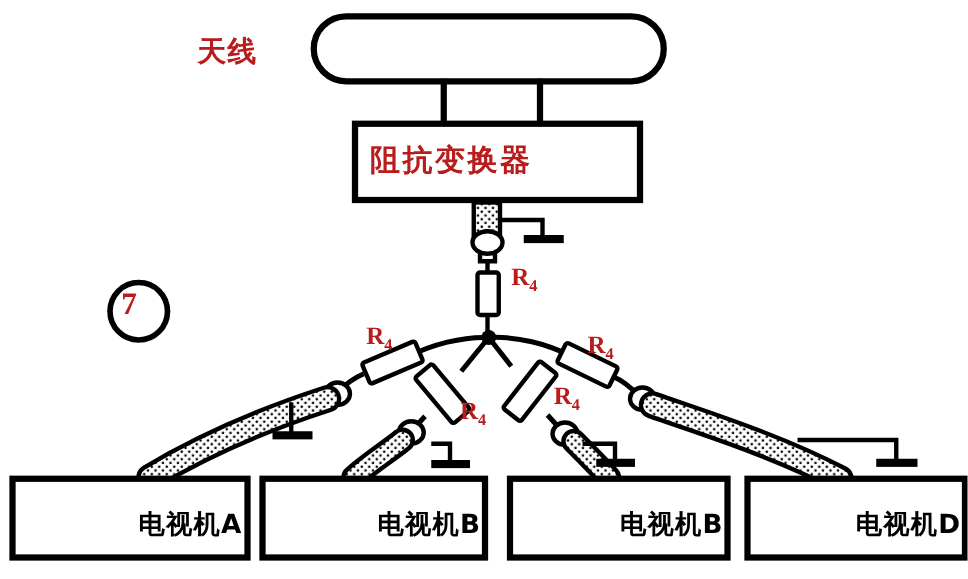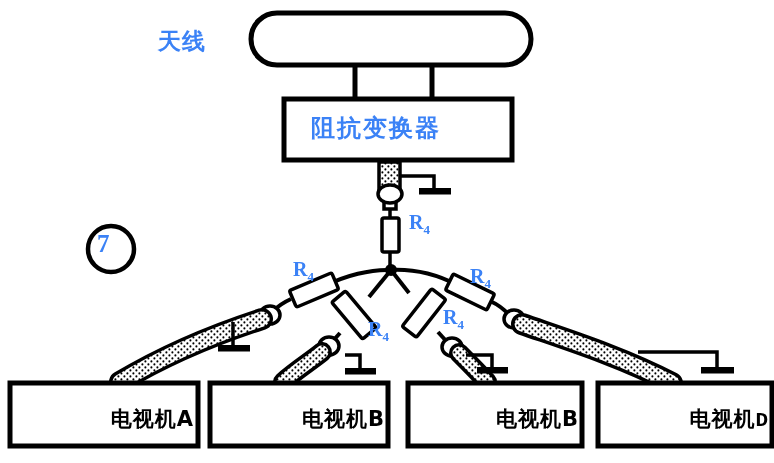--- a/index.html
+++ b/index.html
@@ -1,26 +1,26 @@
 <!DOCTYPE html>
 <html><head>
 <meta charset="utf-8">
 <style>
   html,body{margin:0;padding:0;background:#ffffff;}
   body{width:774px;height:463px;overflow:hidden;
        font-family:"Liberation Serif",serif;color:#000;}
   #stage{position:relative;width:774px;height:463px;background:#fff;}
   svg#diagram{position:absolute;left:0;top:0;width:774px;height:463px;}
 
-  .lbl{position:absolute;white-space:nowrap;color:#3b82f6;}
+  .lbl{position:absolute;white-space:nowrap;color:#b91c1c;}
 
   
   .cjk{font-family:"DejaVu Sans","Liberation Sans",sans-serif;font-weight:700;}
   #antenna-label{left:158px;top:26px;font-size:23px;letter-spacing:1px;}
-  #transformer-label{left:311px;top:112px;font-size:24px;letter-spacing:2px;}
+  #transformer-label{left:296px;top:112px;font-size:24px;letter-spacing:2px;}
 
   .tv-label{font-size:21px;letter-spacing:1px;}
 
   
   .rlab{font-family:"Liberation Serif",serif;font-weight:700;font-size:20px;text-align:right;}
   .rlab sub{font-size:13px;font-weight:700;}
   #r4-main{left:409px;top:211px;}
   #r4-left{left:293px;top:258px;}
   #r4-inner-left{left:368px;top:318px;}
   #r4-inner-right{left:443px;top:306px;}
@@ -28,21 +28,21 @@
   #r4-value{left:553px;top:270px;font-size:21px;letter-spacing:0.5px;}
 
   #figure-number{left:97px;top:231px;font-family:"Liberation Serif",serif;
                  font-weight:700;font-size:25px;line-height:1;}
 
   
   .tvtext{position:absolute;text-align:right;}
   #tv-a-label{left:14px;top:405px;width:180px;}
   #tv-b-label{left:213px;top:405px;width:172px;}
   #tv-c-label{left:411px;top:405px;width:168px;}
-  #tv-d-label{left:601px;top:405px;width:168px;font-family:Liberation Mono, monospace;}
+  #tv-d-label{left:601px;top:405px;width:168px;}
 </style>
 </head>
 <body>
 
 <div id="stage">
 
   <svg id="diagram" viewBox="0 0 774 463">
     <defs>
       <pattern id="stipple" width="6" height="6" patternUnits="userSpaceOnUse">
         <rect width="6" height="6" fill="#fff"></rect>

